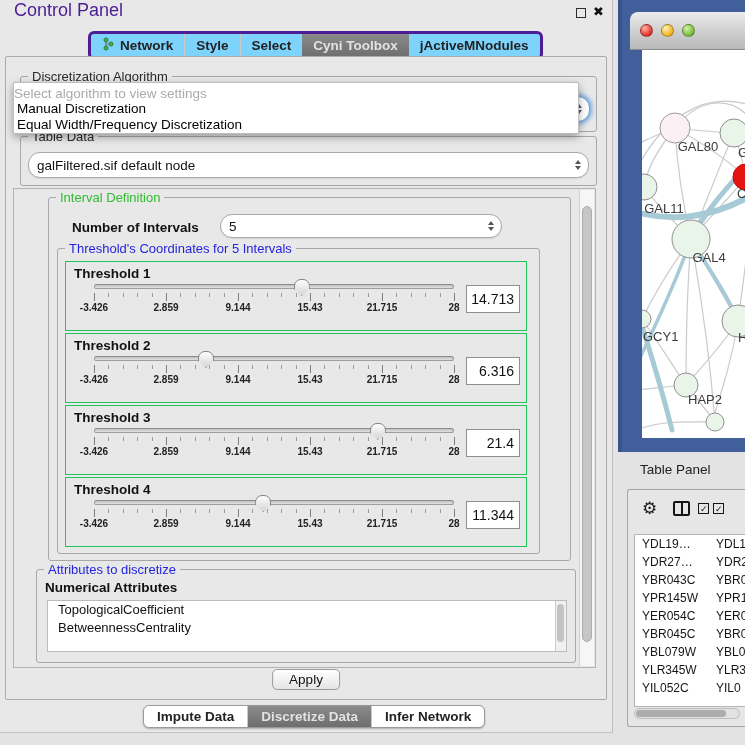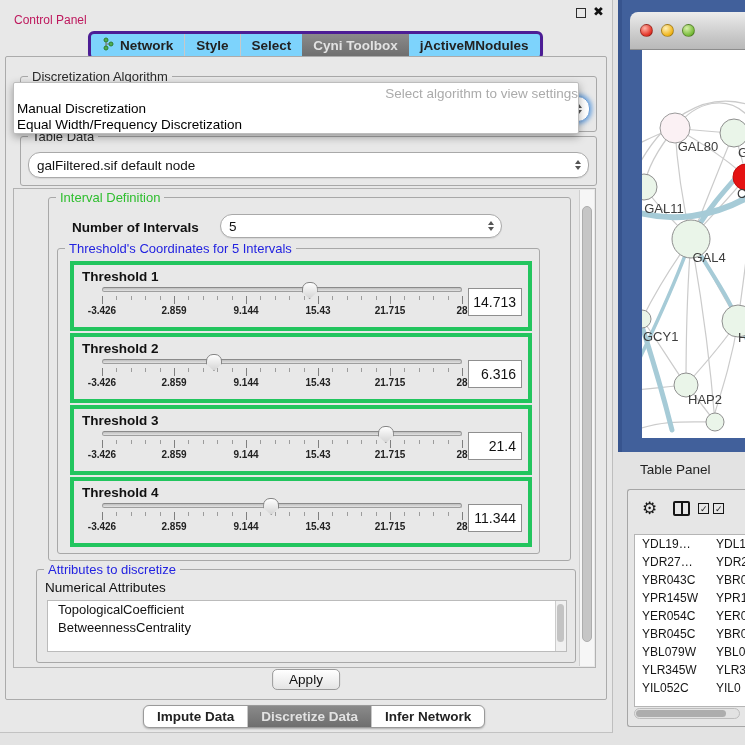--- a/index.html
+++ b/index.html
@@ -8,21 +8,21 @@
     --header-blue:#BFDDE9; --tab-sel:#757575;
   }
   *{box-sizing:border-box}
   html,body{margin:0;padding:0}
   body{width:745px;height:745px;position:relative;overflow:hidden;background:#E3E3E3;
        font-family:"Liberation Sans","DejaVu Sans",sans-serif;color:#111}
 
   
   .control-panel{position:absolute;left:0;top:0;width:613px;height:733px;background:#E8E8E8;
                  border-right:1px solid #BEBEBE;border-bottom:1px solid #C2C2C2}
-  .cp-title{position:absolute;left:14px;top:13px;font-size:12px;color:#be185d}
+  .cp-title{position:absolute;left:14px;top:0;font-size:18px;color:#4c1d95}
   .float-icon{position:absolute;left:576px;top:8px;width:10px;height:10px;border:1.5px solid #2E2E2E}
   .close-icon{position:absolute;left:593px;top:4px;font-size:13px;font-weight:bold;color:#111}
 
   .cp-tabs{position:absolute;left:88px;top:31px;display:flex;background:#7dd3fc;border:3px solid #4c1d95;
            border-radius:6px;overflow:hidden;box-shadow:0 1px 1px rgba(0,0,0,.18)}
   .cp-tab{padding:3px 11px;font-size:13.5px;font-weight:bold;color:#222;display:flex;align-items:center;gap:5px;white-space:nowrap}
   .cp-tab.sep{border-left:1px solid #C8C8C8}
   .cp-tab.selected{background:linear-gradient(#8A8A8A,#6E6E6E);color:#E2E2E2}
 
   .cp-outer{position:absolute;left:5px;top:56px;width:602px;height:644px;border:1px solid #ABABAB;
@@ -38,59 +38,59 @@
   .stepper{width:15px;display:flex;flex-direction:column;align-items:center;gap:2px;justify-content:center;margin-right:3px}
   .arr-up{width:0;height:0;border-left:3.5px solid transparent;border-right:3.5px solid transparent;border-bottom:4px solid #555}
   .arr-dn{width:0;height:0;border-left:3.5px solid transparent;border-right:3.5px solid transparent;border-top:4px solid #555}
   .combo.focus{box-shadow:0 0 4px 2px rgba(95,155,220,.85);border-color:#6EA0D8}
 
   .algo-group{left:14px;top:19px;width:577px;height:56px}
   .algo-combo{position:absolute;left:7px;top:19px;width:562px;height:26px}
 
   .algo-popup{position:absolute;left:7px;top:25px;width:566px;height:52px;background:#FFF;
               border:1px solid #BDBDBD;border-radius:2px;box-shadow:0 3px 8px rgba(0,0,0,.35);z-index:30}
-  .popup-hint{text-align:right;color:#ABABAB;font-size:13.5px;padding-top:3px}
+  .popup-hint{text-align:left;color:#ABABAB;font-size:13.5px;padding-top:3px}
   .popup-item{font-size:13.5px;color:#000;padding:0 3px;line-height:16px}
   .popup-item.bold{font-weight:normal}
 
   .td-group{left:14px;top:79px;width:577px;height:50px}
   .td-combo{position:absolute;left:7px;top:15px;width:561px;height:26px}
 
   .scroll-region{position:absolute;left:7px;top:131px;width:583px;height:480px;border:1px solid #B2B2B2;background:#E8E8E8}
   .v-scrollbar{position:absolute;right:1px;top:1px;bottom:1px;width:15px;background:#F6F6F6;border-left:1px solid #CFCFCF}
   .v-thumb{position:absolute;left:2px;top:16px;width:10px;height:436px;background:#C6C6C6;border:1px solid #ADADAD;border-radius:6px}
   .list-scrollbar{position:absolute;right:0;top:0;bottom:0;width:11px;background:#F0F0F0;border-left:1px solid #CCC}
   .list-thumb{position:absolute;left:1px;top:3px;width:7px;height:38px;background:#C3C3C3;border-radius:4px}
 
   .interval-group{left:34px;top:8px;width:523px;height:364px}
   .num-label{position:absolute;left:23px;top:22px;font-size:13.5px;font-weight:bold}
   .num-combo{position:absolute;left:171px;top:16px;width:282px;height:24px}
   .thr-group{position:absolute;left:8px;top:50px;width:483px;height:306px;border:1px solid #A8A8A8;border-radius:3px}
 
-  .thr-box{position:relative;margin:0 0 2px 12px;width:462px;height:70px;border:4px solid #22c55e;background:#E8E8E8;padding:4px 0 8px 8px}
+  .thr-box{position:relative;margin:0 0 2px 7px;width:462px;height:70px;border:1px solid #22c55e;background:#E8E8E8;padding:4px 0 8px 8px}
   .thr-box.first{margin-top:12px}
   .thr-title{font-size:13.5px;font-weight:bold;color:#111}
   .thr-row{display:flex;align-items:center;margin-top:3px}
   .slider-col{width:390px}
   .track{position:relative;margin-left:20px;width:360px;height:5px;border-radius:3px;
          background:linear-gradient(#BFBFBF,#E2E2E2);border:1px solid #9E9E9E;border-top-color:#8A8A8A}
   .handle{position:absolute;top:-6px;width:16px;height:17px;background:linear-gradient(#FEFEFE,#D5D5D5);
           border:1px solid #858585;border-radius:7px 7px 2px 2px;
           clip-path:polygon(0 0,100% 0,100% 58%,50% 100%,0 58%)}
   .ticks{margin-left:20px;width:361px;height:8px;margin-top:4px;
     background-image:repeating-linear-gradient(90deg,#7F7F7F 0 1px,transparent 1px 72px),
                      repeating-linear-gradient(90deg,#9C9C9C 0 1px,transparent 1px 14.4px);
     background-size:361px 8px,361px 4px;background-repeat:no-repeat;background-position:top left}
   .tick-labels{position:relative;margin-left:20px;width:360px;height:12px;margin-top:1px}
   .tick-labels span{position:absolute;top:0;transform:translateX(-50%);font-size:10px;font-weight:bold;color:#222}
   .thr-value{margin-left:auto;margin-right:6px;width:54px;height:28px;background:#FFF;border:1px solid #8F8F8F;
              font-size:14px;display:flex;align-items:center;justify-content:flex-end;padding-right:5px}
 
   .attr-group{left:22px;top:380px;width:540px;height:94px}
-  .attr-title{position:absolute;left:8px;top:10px;font-size:13.5px;font-weight:normal}
+  .attr-title{position:absolute;left:8px;top:10px;font-size:13.5px;font-weight:bold}
   .attr-list{position:absolute;left:10px;top:30px;width:520px;height:52px;background:#FFF;border:1px solid #BBB;overflow:hidden}
   .attr-item{font-size:13px;line-height:18px;padding-left:10px;color:#111}
 
   .apply-btn{position:absolute;top:612px;left:50%;transform:translateX(-50%);padding:2px 16px;font-size:13.5px;
              background:linear-gradient(#FFF,#E4E4E4);border:1px solid #9A9A9A;border-radius:5px;color:#111;white-space:nowrap}
 
   .bottom-tabs{position:absolute;left:143px;top:705px;display:flex;background:#FFF;border:1px solid #9A9A9A;
                border-radius:6px;overflow:hidden;box-shadow:0 1px 2px rgba(0,0,0,.25)}
   .bottom-tab{padding:3px 13px;font-size:13.5px;font-weight:bold;color:#222;white-space:nowrap}
   .bottom-tab.sep{border-left:1px solid #C8C8C8}

